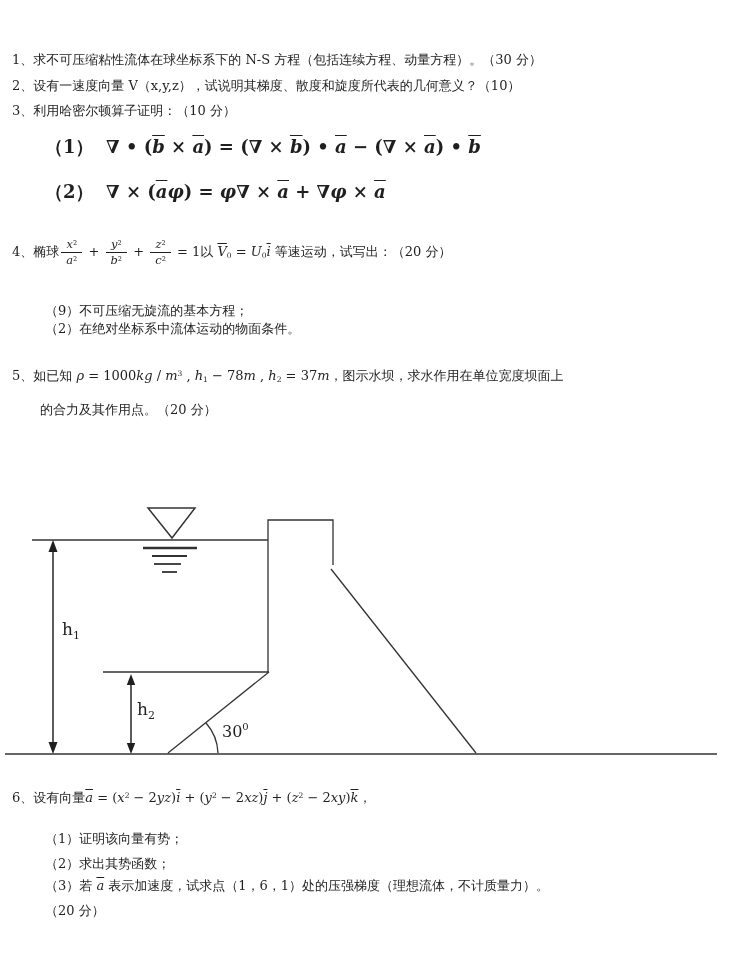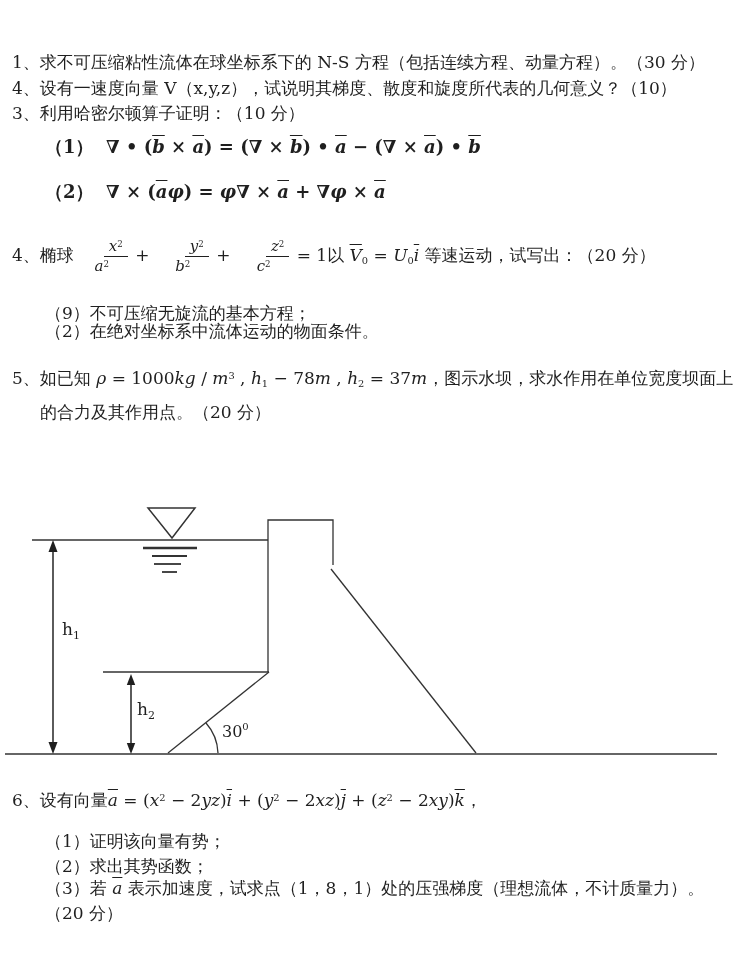--- a/index.html
+++ b/index.html
@@ -1,37 +1,37 @@
 <!DOCTYPE html>
 <html><head>
 <meta charset="utf-8">
 <style>
   * { box-sizing: border-box; }
   html,body { margin:0; padding:0; background:#ffffff; }
   body { font-family:"DejaVu Serif","Liberation Serif",serif; }
   .page { position:relative; width:736px; height:964px; background:#ffffff; color:#1f1f1f; overflow:hidden; }
-  .ln { position:absolute; white-space:pre; font-size:17px; line-height:1.25; }
+  .ln { position:absolute; white-space:pre; font-size:13px; line-height:1.25; }
   .fm { font-size:18px;font-weight:bold; }
   .tk-t { font-style:normal; }
   .tk-i { font-style:italic; }
   .tk-o { font-style:italic; text-decoration:overline; }
   .tk-s { font-size:0.58em; vertical-align:-0.3em; }
   .tk-p { font-size:0.58em; vertical-align:0.5em; }
   .frac { display:inline-block; vertical-align:middle; text-align:center; font-size:0.88em; line-height:1.15; margin:0 2px; }
-  .fnum { display:block; border-bottom:1.3px solid #1f1f1f; padding:0 5px 1px 5px;margin-left:28px; }
+  .fnum { display:block; border-bottom:1.3px solid #1f1f1f; padding:0 5px 1px 5px; }
   .fden { display:block; padding:1px 5px 0 5px; }
   svg text { font-family:"DejaVu Serif","Liberation Serif",serif; fill:#1f1f1f; }
 </style>
 </head>
 <body>
 
 <div class="page">
 
   <div class="ln" style="left:12px; top:52px;">1、求不可压缩粘性流体在球坐标系下的 N-S 方程（包括连续方程、动量方程）。（30 分）</div>
-  <div class="ln" style="left:12px; top:78px;">4、设有一速度向量 V（x,y,z），试说明其梯度、散度和旋度所代表的几何意义？（10）</div>
+  <div class="ln" style="left:12px; top:78px;">2、设有一速度向量 V（x,y,z），试说明其梯度、散度和旋度所代表的几何意义？（10）</div>
   <div class="ln" style="left:12px; top:103px;">3、利用哈密尔顿算子证明：（10 分）</div>
 
   <div class="ln fm" style="left:45px; top:136px;"><span class="tk-t">（1）  ∇ • (</span><span class="tk-o">b</span><span class="tk-t"> × </span><span class="tk-o">a</span><span class="tk-t">) = (∇ × </span><span class="tk-o">b</span><span class="tk-t">) • </span><span class="tk-o">a</span><span class="tk-t"> − (∇ × </span><span class="tk-o">a</span><span class="tk-t">) • </span><span class="tk-o">b</span></div>
   <div class="ln fm" style="left:45px; top:181px;"><span class="tk-t">（2）  ∇ × (</span><span class="tk-o">a</span><span class="tk-i">φ</span><span class="tk-t">) = </span><span class="tk-i">φ</span><span class="tk-t">∇ × </span><span class="tk-o">a</span><span class="tk-t"> + ∇</span><span class="tk-i">φ</span><span class="tk-t"> × </span><span class="tk-o">a</span></div>
 
   <div class="ln" style="left:12px; top:238px;"><span>4、椭球</span><span><span class="frac"><span class="fnum"><span class="tk-i">x</span><span class="tk-p">2</span></span><span class="fden"><span class="tk-i">a</span><span class="tk-p">2</span></span></span><span class="tk-t"> + </span><span class="frac"><span class="fnum"><span class="tk-i">y</span><span class="tk-p">2</span></span><span class="fden"><span class="tk-i">b</span><span class="tk-p">2</span></span></span><span class="tk-t"> + </span><span class="frac"><span class="fnum"><span class="tk-i">z</span><span class="tk-p">2</span></span><span class="fden"><span class="tk-i">c</span><span class="tk-p">2</span></span></span><span class="tk-t"> = 1以 </span><span class="tk-o">V</span><span class="tk-s">0</span><span class="tk-t"> = </span><span class="tk-i">U</span><span class="tk-s">0</span><span class="tk-o">i</span><span class="tk-t"> 等速运动，试写出：（20 分）</span></span></div>
   <div class="ln" style="left:45px; top:303px;">（9）不可压缩无旋流的基本方程；</div>
   <div class="ln" style="left:45px; top:321px;">（2）在绝对坐标系中流体运动的物面条件。</div>
 
   <div class="ln" style="left:12px; top:368px;"><span>5、如已知 </span><span><span class="tk-i">ρ</span><span class="tk-t"> = 1000</span><span class="tk-i">kg</span><span class="tk-t"> / </span><span class="tk-i">m</span><span class="tk-p">3</span><span class="tk-t"> , </span><span class="tk-i">h</span><span class="tk-s">1</span><span class="tk-t"> − 78</span><span class="tk-i">m</span><span class="tk-t"> , </span><span class="tk-i">h</span><span class="tk-s">2</span><span class="tk-t"> = 37</span><span class="tk-i">m</span><span class="tk-t">，图示水坝，求水作用在单位宽度坝面上</span></span></div>
@@ -61,16 +61,16 @@
       <polygon points="131,264 126.8,253 135.2,253"></polygon>
     </g>
     <text x="62" y="145" font-size="17"><tspan>h</tspan><tspan dy="4" font-size="11">1</tspan></text>
     <text x="137" y="225" font-size="17"><tspan>h</tspan><tspan dy="4" font-size="11">2</tspan></text>
     <text x="222" y="247" font-size="16"><tspan>30</tspan><tspan dy="-7" font-size="10">0</tspan></text>
   </svg>
 
   <div class="ln" style="left:12px; top:790px;"><span>6、设有向量</span><span><span class="tk-o">a</span><span class="tk-t"> = (</span><span class="tk-i">x</span><span class="tk-p">2</span><span class="tk-t"> − 2</span><span class="tk-i">yz</span><span class="tk-t">)</span><span class="tk-o">i</span><span class="tk-t"> + (</span><span class="tk-i">y</span><span class="tk-p">2</span><span class="tk-t"> − 2</span><span class="tk-i">xz</span><span class="tk-t">)</span><span class="tk-o">j</span><span class="tk-t"> + (</span><span class="tk-i">z</span><span class="tk-p">2</span><span class="tk-t"> − 2</span><span class="tk-i">xy</span><span class="tk-t">)</span><span class="tk-o">k</span><span class="tk-t">，</span></span></div>
   <div class="ln" style="left:45px; top:831px;">（1）证明该向量有势；</div>
   <div class="ln" style="left:45px; top:856px;">（2）求出其势函数；</div>
-  <div class="ln" style="left:45px; top:878px;"><span class="tk-t">（3）若 </span><span class="tk-o">a</span><span class="tk-t"> 表示加速度，试求点（1，8，1）处的压强梯度（理想流体，不计质量力）。</span></div>
+  <div class="ln" style="left:45px; top:878px;"><span class="tk-t">（3）若 </span><span class="tk-o">a</span><span class="tk-t"> 表示加速度，试求点（1，6，1）处的压强梯度（理想流体，不计质量力）。</span></div>
   <div class="ln" style="left:45px; top:903px;">（20 分）</div>
 
 </div>
 
 </body></html>

